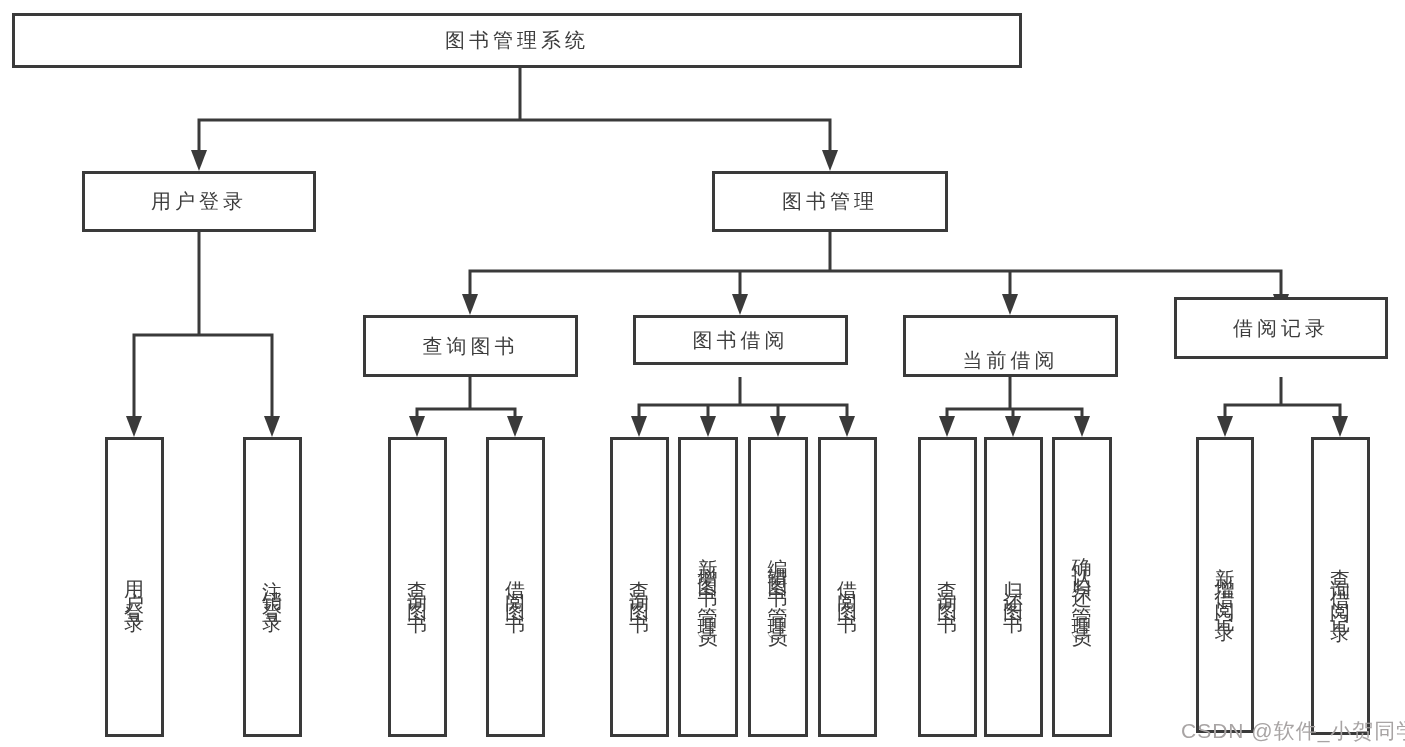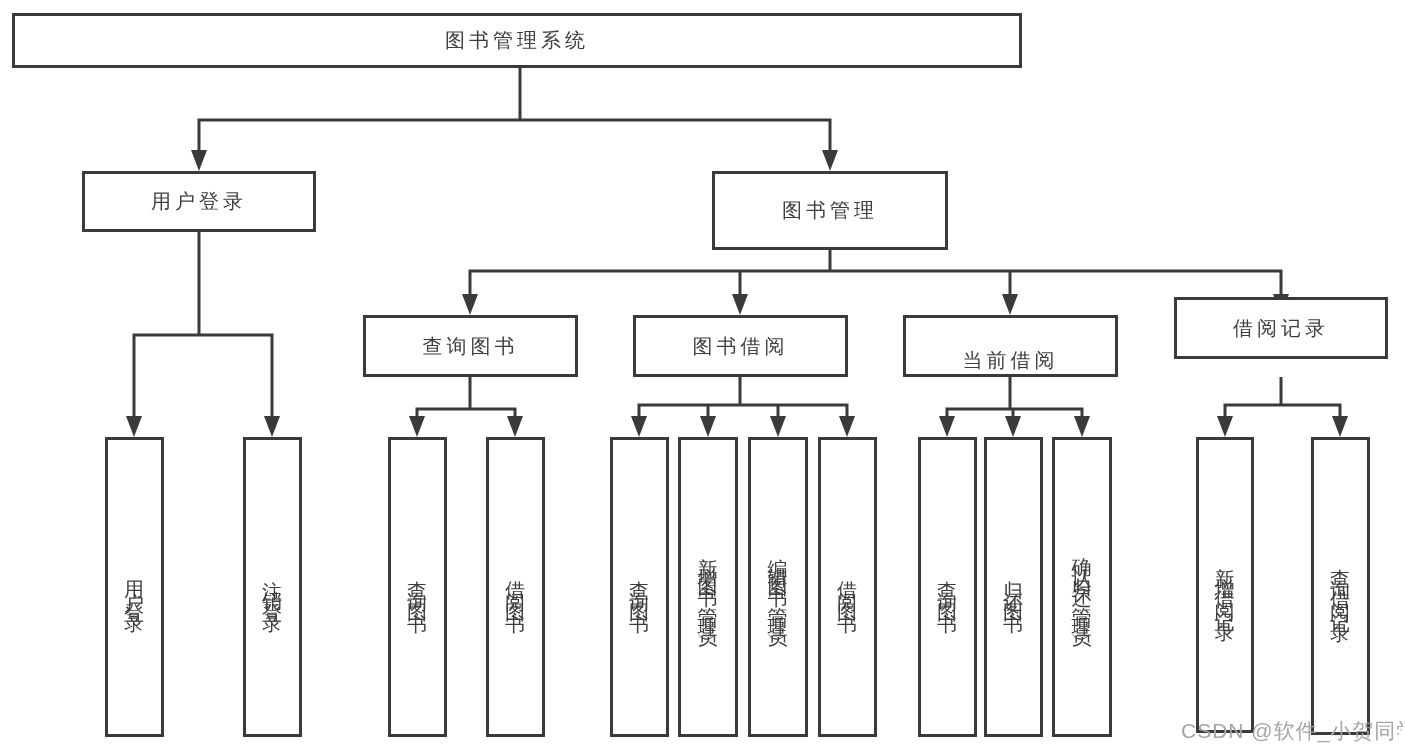--- a/index.html
+++ b/index.html
@@ -1,36 +1,36 @@
 <!DOCTYPE html>
 <html><head>
 <meta charset="utf-8">
 <style>
   html,body{margin:0;padding:0;background:#ffffff;}
   .stage{
     position:relative;width:1405px;height:747px;background:#ffffff;
-    font-family:"Liberation Sans","DejaVu Sans",sans-serif;color:#3d3d3d;overflow:hidden;border-radius:31px;
+    font-family:"Liberation Sans","DejaVu Sans",sans-serif;color:#3d3d3d;overflow:hidden;
   }
   .stage svg{position:absolute;left:0;top:0;z-index:1;}
   .node{
     position:absolute;background:#ffffff;border:3px solid #3a3a3a;box-sizing:border-box;
     display:flex;align-items:center;justify-content:center;z-index:2;
   }
   .h-label{font-size:20px;letter-spacing:4px;white-space:nowrap;}
   .v-label{
     writing-mode:vertical-rl;text-orientation:mixed;
     font-size:20px;letter-spacing:11px;line-height:1;white-space:nowrap;
   }
   .v-label.tight{letter-spacing:10px;}
   
   .b-root{left:12px;top:13px;width:1010px;height:55px;}
   .b-userlogin{left:82px;top:171px;width:234px;height:61px;}
-  .b-bookmgmt{left:712px;top:171px;width:236px;height:79px;font-family:Liberation Serif, serif;}
+  .b-bookmgmt{left:712px;top:171px;width:236px;height:61px;font-family:Liberation Serif, serif;}
   .b-newbooks{left:363px;top:315px;width:215px;height:62px;}
-  .b-borrowing{left:633px;top:315px;width:215px;height:62px;}
+  .b-borrowing{left:633px;top:315px;width:215px;height:50px;}
   .b-current{left:903px;top:315px;width:215px;height:62px;align-items:flex-end;}
   .b-records{left:1174px;top:297px;width:214px;height:62px;}
   .l1{left:105px;top:437px;width:59px;height:300px;}
   .l2{left:243px;top:437px;width:59px;height:300px;}
   .l3{left:388px;top:437px;width:59px;height:300px;}
   .l4{left:486px;top:437px;width:59px;height:300px;}
   .l5{left:610px;top:437px;width:59px;height:300px;}
   .l6{left:678px;top:437px;width:60px;height:300px;}
   .l7{left:748px;top:437px;width:60px;height:300px;}
   .l8{left:818px;top:437px;width:59px;height:300px;}

